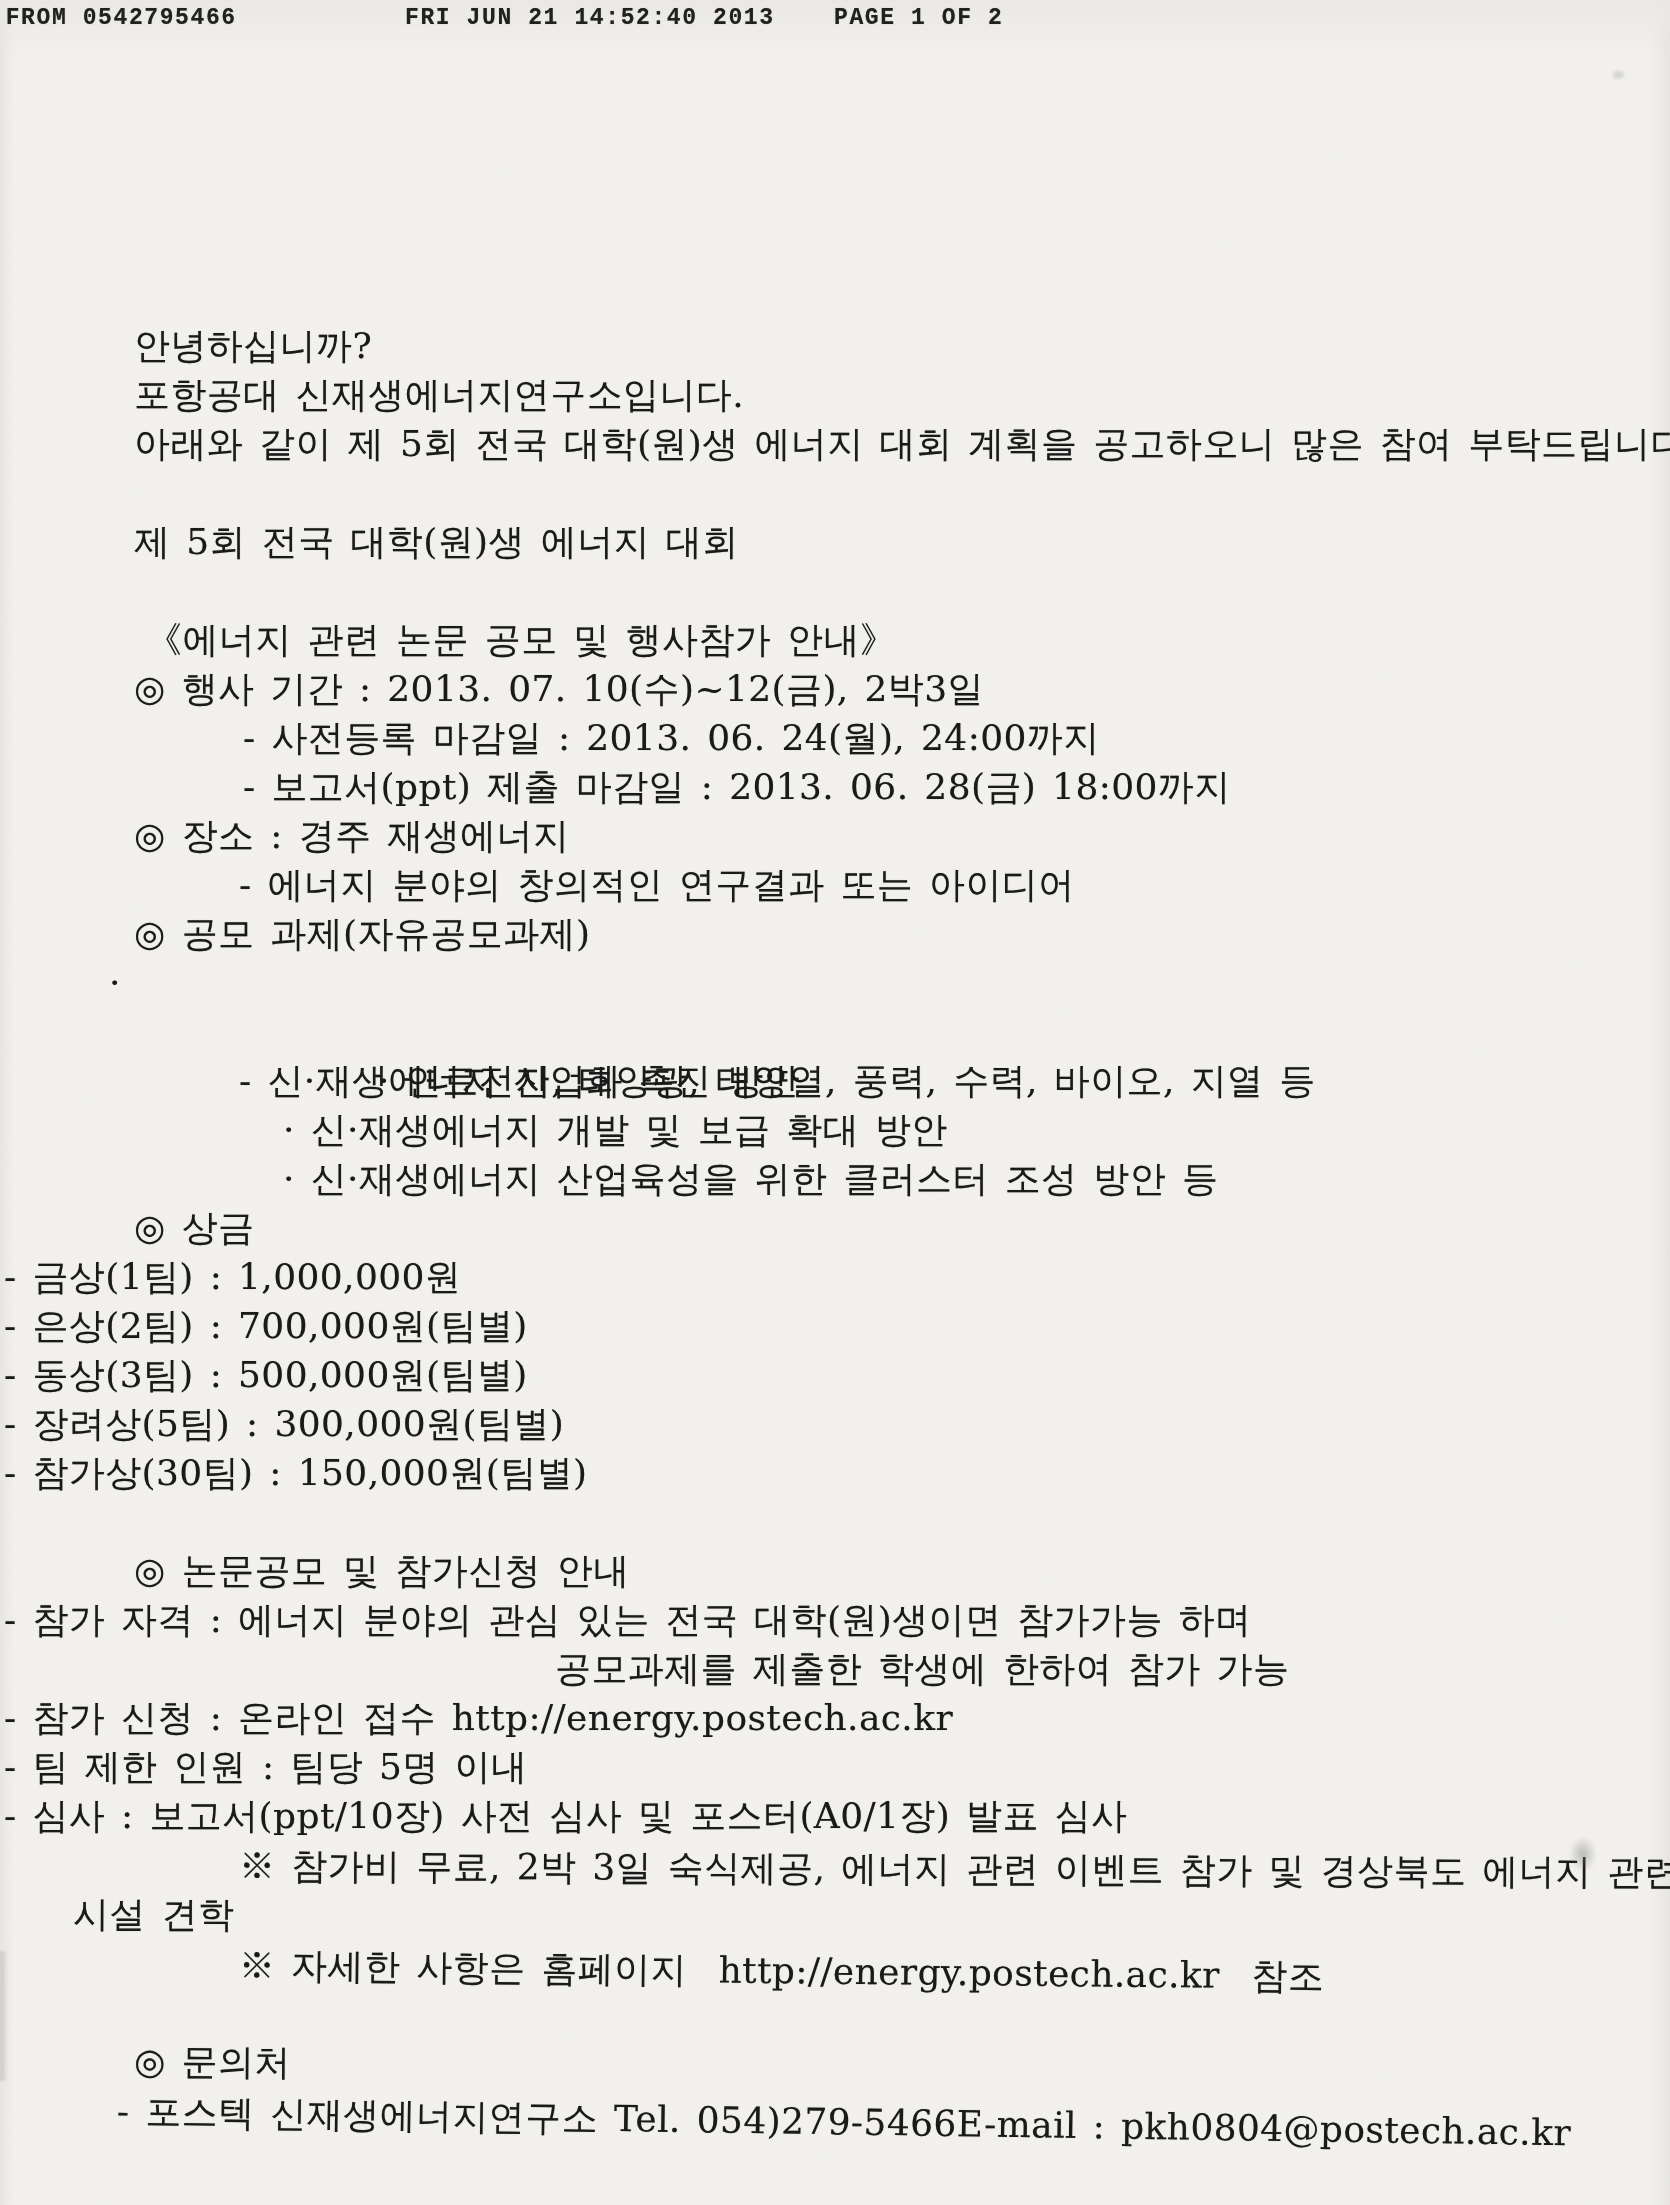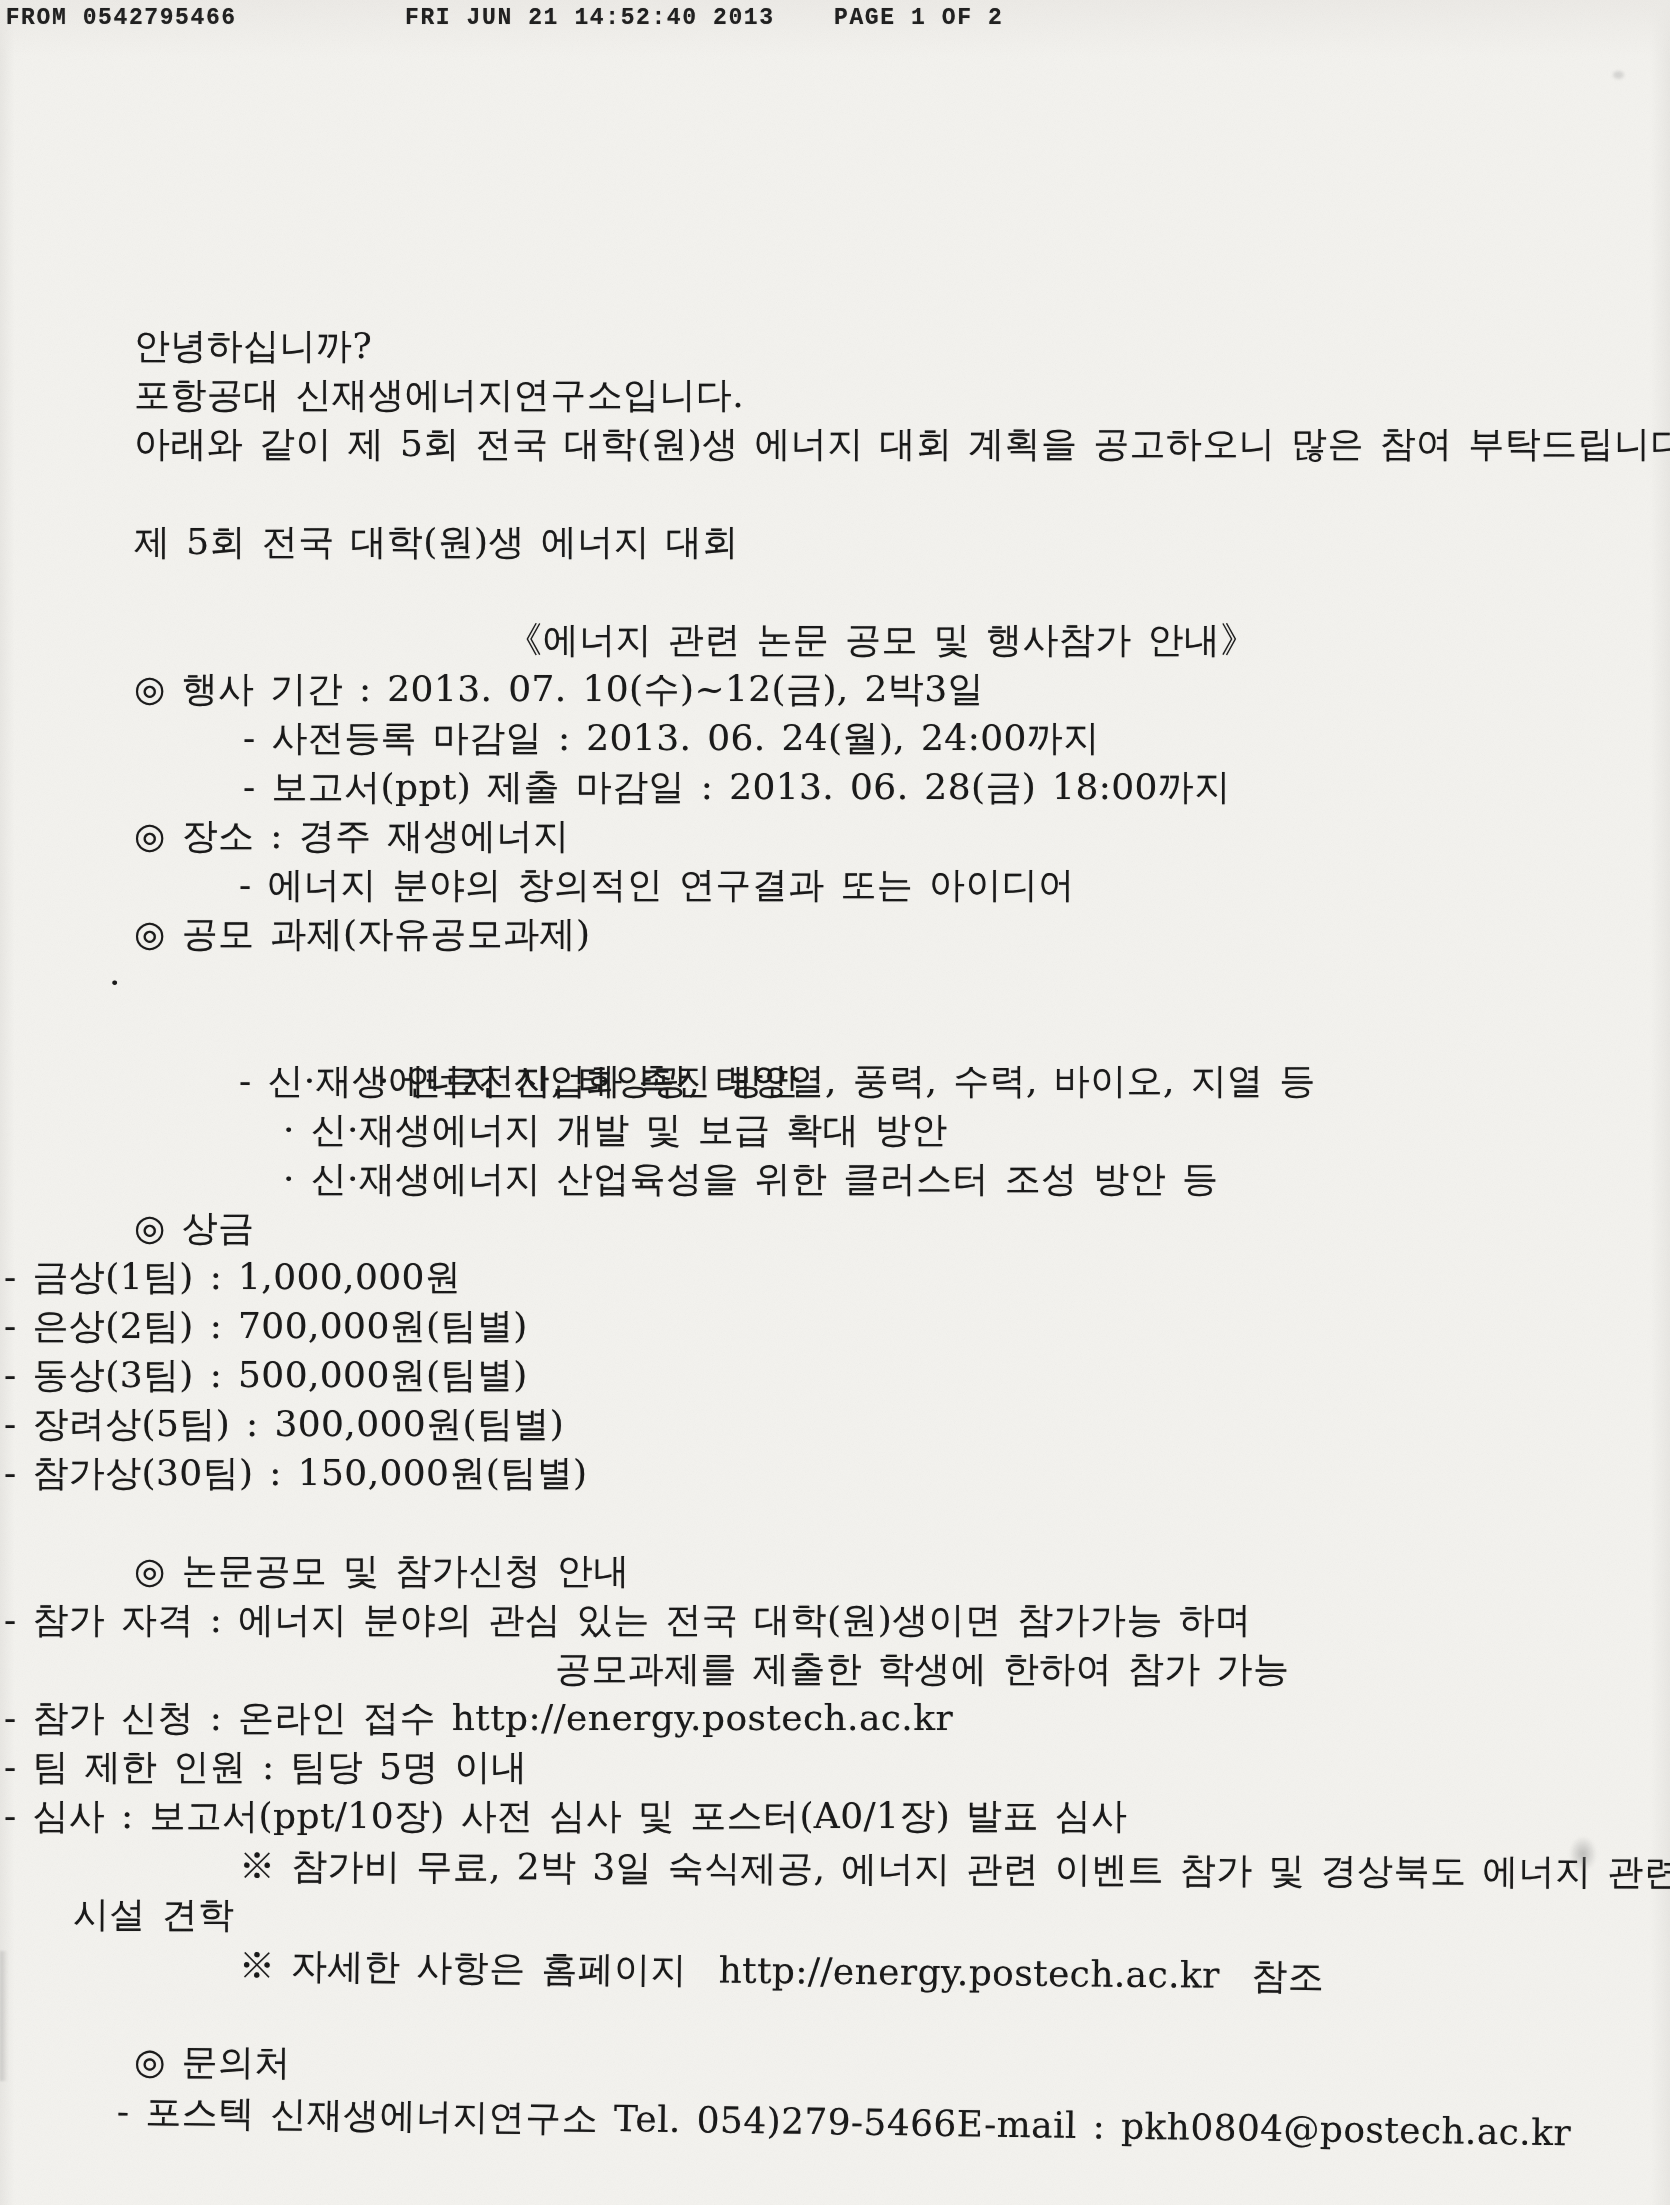--- a/index.html
+++ b/index.html
@@ -40,21 +40,21 @@
     font-size:36px;
     letter-spacing:0.4px;word-spacing:4px;
     white-space:pre;
     color:#151515;
     text-shadow:0 0 0.8px rgba(25,25,25,0.45);
   }
   .blank{height:49px;}
   .i85{padding-left:69px;}
   .i140{padding-left:113px;}
   .i160{padding-left:130px;}
-  .i175{padding-left:142px;text-align:center;}
+  .i175{padding-left:142px;}
   .i290{padding-left:235px;}
   .i295{padding-left:239px;}
   .i300{}
   .i345{padding-left:279px;}
   .i680{padding-left:551px;}
   .mdot{position:absolute;left:105px;top:0;}
   .sub-after-dot{display:inline-block;padding-left:279px;text-align:right;}
   .r2{transform:rotate(0.25deg);transform-origin:left center;}
   .r3{transform:rotate(0.6deg);transform-origin:left center;}
   .r4{transform:rotate(0.35deg);transform-origin:left center;}

